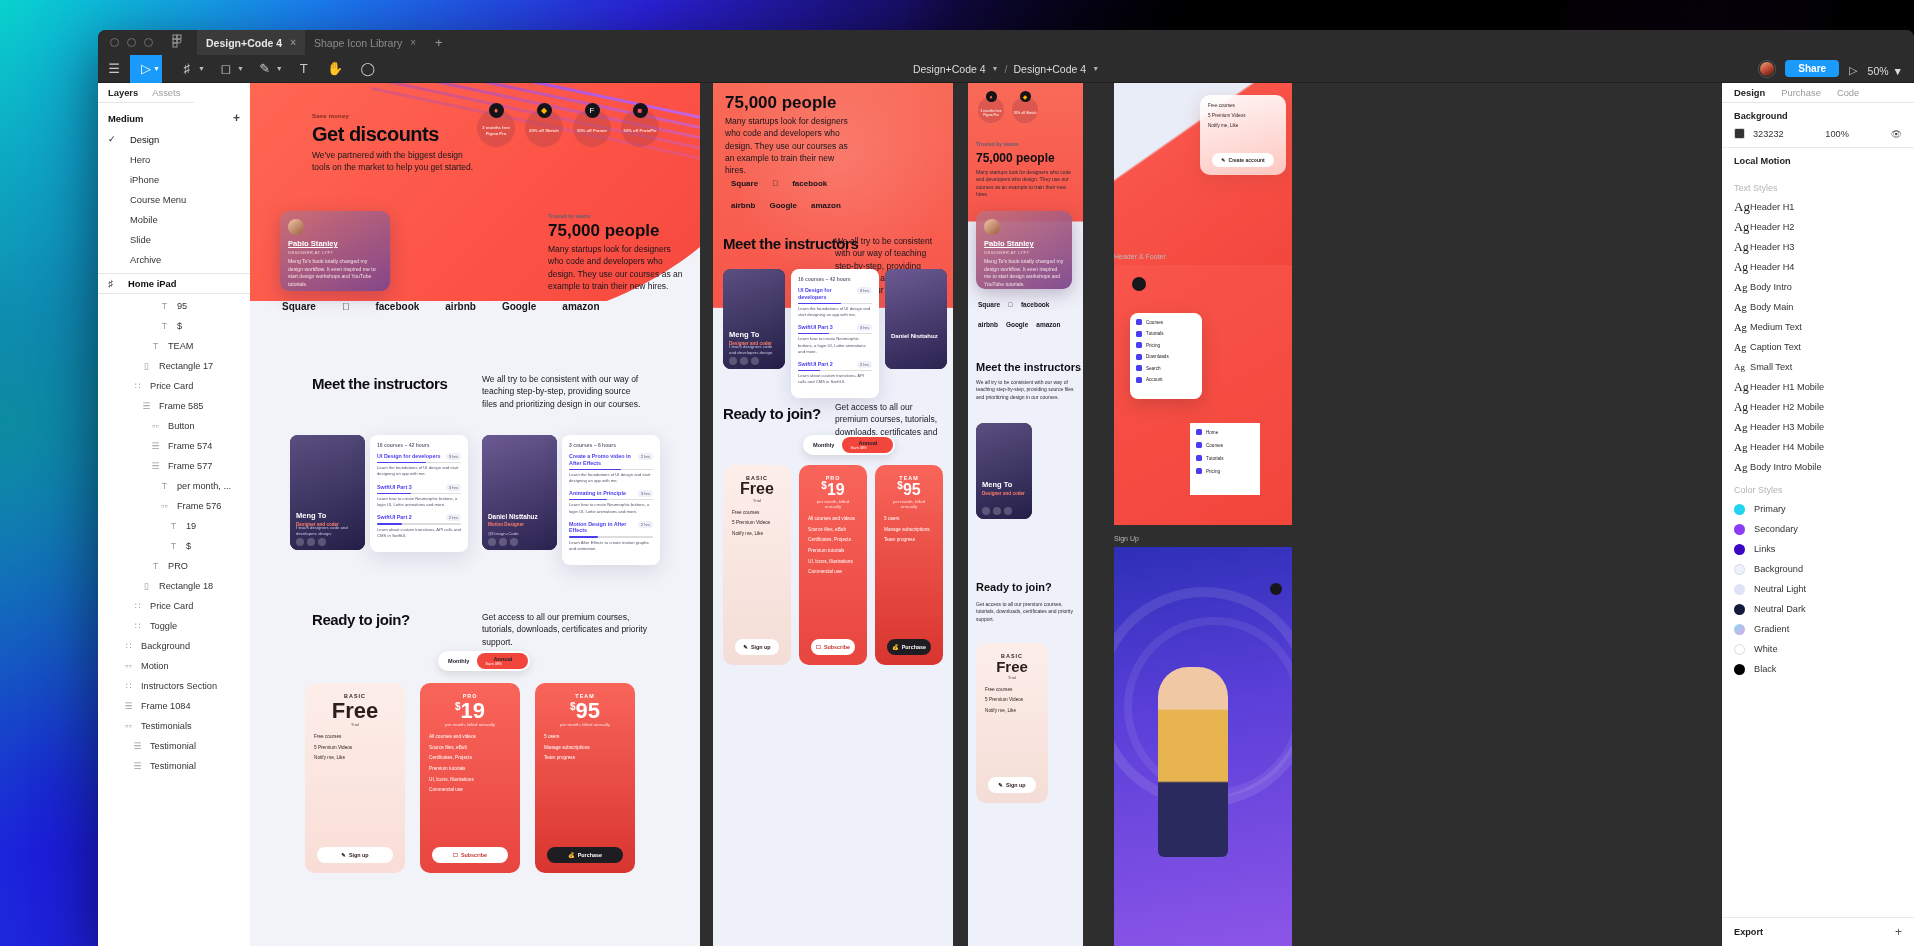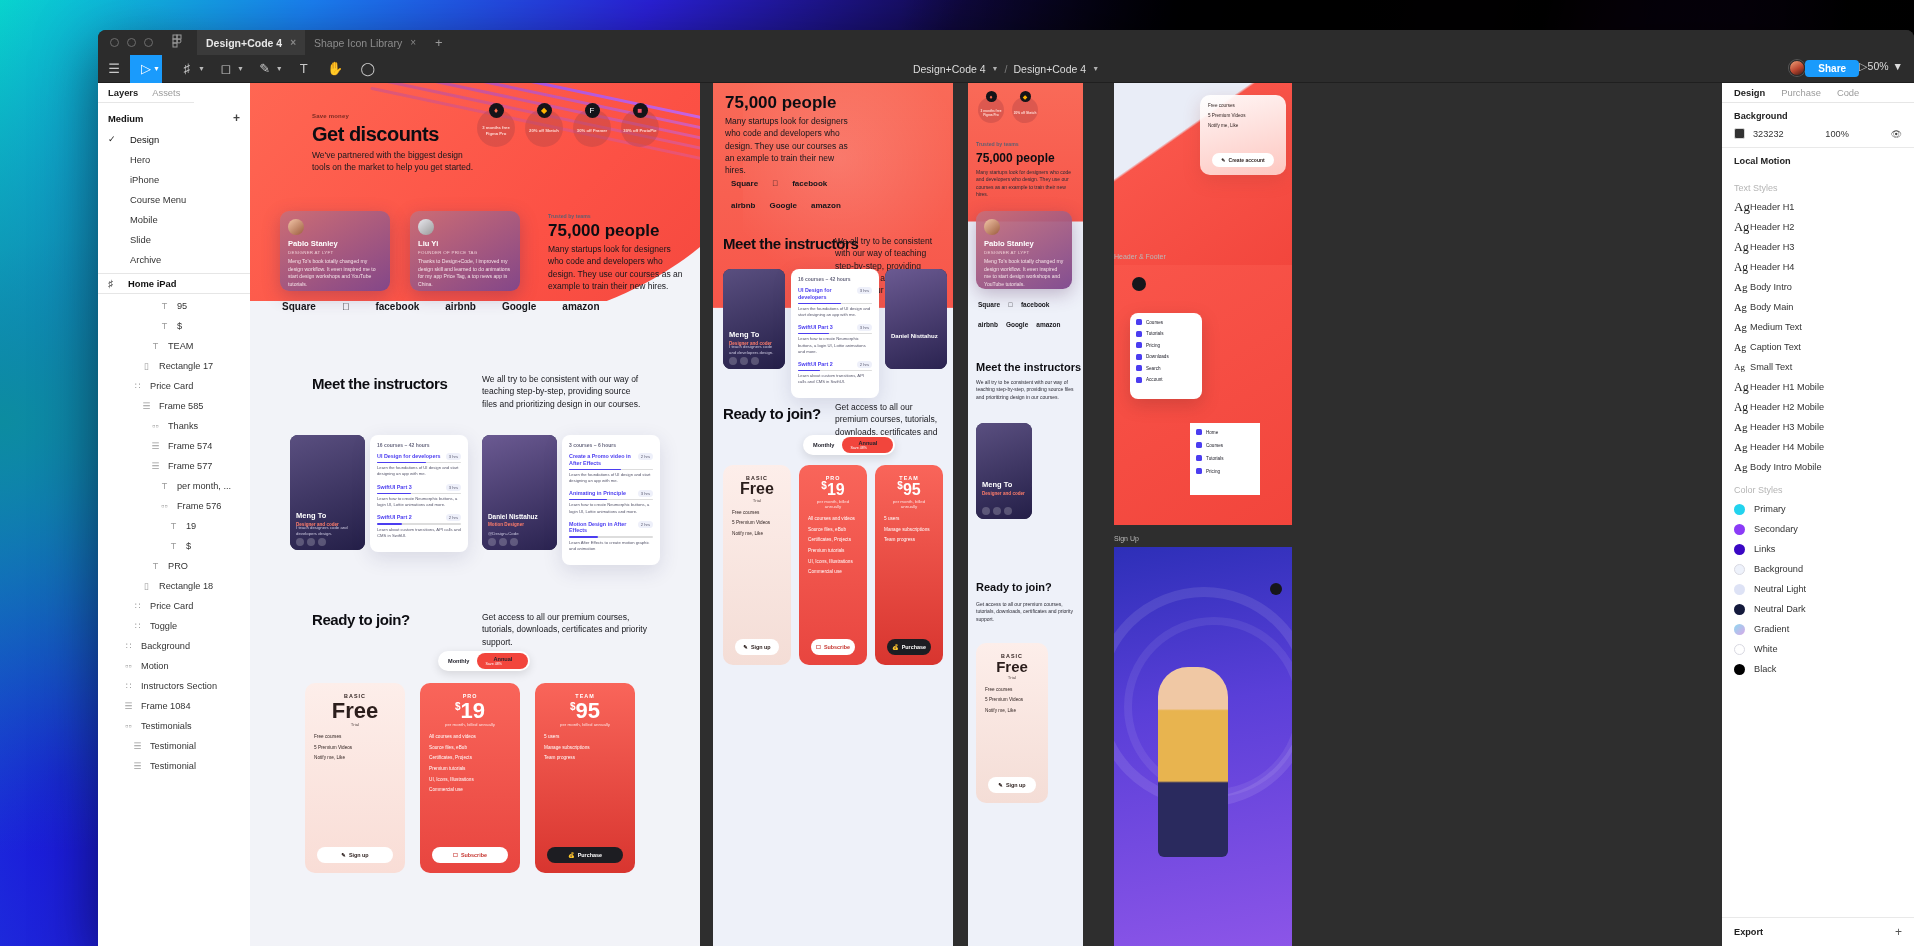--- a/index.html
+++ b/index.html
@@ -40,21 +40,21 @@
 
   
   .toolbar{ height:28px; background:#2c2c2c; display:flex; align-items:center; position:relative; border-bottom:1px solid #1f1f1f;}
   .tb-btn{ width:32px;height:28px; display:flex;align-items:center;justify-content:center; color:#c9c9c9; font-size:13px;}
   .tb-btn.sel{ background:#1a9bfc; color:#fff;}
   .tb-group{ display:flex; align-items:center; color:#c9c9c9; }
   .caret{ font-size:7px; color:#b9b9b9; margin-left:-5px; margin-right:5px;}
   .tb-center{ position:absolute; left:0; right:0; display:flex; justify-content:center; align-items:center; gap:6px; font-size:10.5px; color:#dcdcdc; pointer-events:none;}
   .tb-center .sep{ color:#7d7d7d;}
   .tb-center .cr{ font-size:7px; color:#b0b0b0;}
-  .tb-right{ margin-left:auto; display:flex; align-items:flex-start; padding-right:11px;}
+  .tb-right{ margin-left:auto; display:flex; align-items:flex-end; gap:10px; padding-right:11px;}
   .avatar{ width:16px;height:16px;border-radius:50%;
     background:linear-gradient(150deg,#f0a27a,#b9452f 55%,#3b1a14);
     border:1.5px solid #2c2c2c; box-shadow:0 0 0 1px #555;}
   .share{ background:#1a9bfc;color:#fff;border-radius:4px; font-size:10px; padding:3px 13px; font-weight:600;}
   .play{ color:#d0d0d0; font-size:11px;}
   .zoomlvl{ color:#dcdcdc; font-size:10.5px; display:flex; gap:4px; align-items:center;}
 
   
   .body{ display:flex; height:863px; }
 
@@ -94,21 +94,21 @@
   .h1{ font-size:20px; font-weight:bold; color:#0d0d12; letter-spacing:-.5px;}
   .p{ font-size:8.5px; color:#17171c; line-height:1.45;}
   .badge-circ{ position:absolute; width:38px;height:38px;border-radius:50%;
     background:rgba(180,70,70,.42); display:flex; flex-direction:column; align-items:center; justify-content:center; gap:1px;}
   .badge-circ .ico{ width:15px;height:15px;border-radius:50%;background:#141418; position:absolute; top:-6px; display:flex;align-items:center;justify-content:center; font-size:8px;}
   .badge-circ .t{ font-size:4.2px; color:#ffd8d2; text-align:center; line-height:1.25; font-weight:bold; margin-top:5px;}
   .testi{ position:absolute; width:110px; height:80px; border-radius:9px;
     background:linear-gradient(150deg, rgba(200,110,120,.92), rgba(125,70,140,.95));
     padding:8px; box-shadow:0 5px 18px rgba(80,40,90,.3);}
   .testi .av{ width:16px;height:16px;border-radius:50%;background:linear-gradient(140deg,#f3c6a8,#9a5a3c); margin-bottom:4px;}
-  .testi .nm{ font-size:7.6px; font-weight:bold; color:#fff;}
+  .testi .nm{ font-size:7.6px; font-weight:bold; color:#fff;text-decoration:underline;}
   .testi .rl{ font-size:4.4px; color:#f0cfd6; letter-spacing:.3px; margin:2px 0 3px;}
   .testi .tx{ font-size:5.1px; color:#f5e3e8; line-height:1.5;}
   .trusted-lab{ font-size:5.2px; color:#5f5f70; font-weight:bold;}
   .big-num{ font-size:17px; font-weight:bold; color:#0d0d12;}
   .logos{ position:absolute; display:flex; align-items:center; gap:26px; font-weight:bold; color:#15151a;}
   .h2{ font-size:15px; font-weight:bold; color:#0d0d12; letter-spacing:-.4px;}
   .icard{ position:absolute; width:75px; height:115px; border-radius:8px; overflow:hidden;
     background:linear-gradient(170deg,#2a2550,#151233);}
   .icard .ph{ position:absolute; inset:0; background:linear-gradient(160deg,#5a4f80,#241f48);}
   .icard .nm{ position:absolute; left:6px; bottom:30px; color:#fff; font-size:7.5px; font-weight:bold;}
@@ -312,21 +312,21 @@
           <div class="lrow" style="padding-left: 33px;">
             <span class="ic">∷</span>
             <span class="nm">Price Card</span>
           </div>
           <div class="lrow" style="padding-left: 42px;">
             <span class="ic">☰</span>
             <span class="nm">Frame 585</span>
           </div>
           <div class="lrow" style="padding-left: 51px;">
             <span class="ic">▫▫</span>
-            <span class="nm">Thanks</span>
+            <span class="nm">Button</span>
           </div>
           <div class="lrow" style="padding-left: 51px;">
             <span class="ic">☰</span>
             <span class="nm">Frame 574</span>
           </div>
           <div class="lrow" style="padding-left: 51px;">
             <span class="ic">☰</span>
             <span class="nm">Frame 577</span>
           </div>
           <div class="lrow" style="padding-left: 60px;">
@@ -425,26 +425,20 @@
         <div class="badge-circ" style="left:371px;top:26px;">
           <span class="ico" style="color:#f5536a">■</span>
           <span class="t">30% off ProtoPie</span>
         </div>
 
         <div class="testi" style="left:30px;top:128px;">
           <div class="av"></div>
           <div class="nm">Pablo Stanley</div>
           <div class="rl">DESIGNER AT LYFT</div>
           <div class="tx">Meng To's book totally changed my design workflow. It even inspired me to start design workshops and YouTube tutorials.</div>
-        </div>
-        <div class="testi" style="left:160px;top:128px;">
-          <div class="av" style="background:linear-gradient(140deg,#e8e8ee,#999)"></div>
-          <div class="nm">Liu Yi</div>
-          <div class="rl">FOUNDER OF PRICE TAG</div>
-          <div class="tx">Thanks to Design+Code, I improved my design skill and learned to do animations for my app Price Tag, a top news app in China.</div>
         </div>
 
         <div style="position:absolute;left:298px;top:130px;" class="trusted-lab">Trusted by teams</div>
         <div style="position:absolute;left:298px;top:138px;" class="big-num">75,000 people</div>
         <div style="position:absolute;left:298px;top:160px;width:140px;" class="p" style2="">Many startups look for designers who code and developers who design. They use our courses as an example to train their new hires.</div>
 
         <div class="logos" style="left:32px; top:218px; font-size:10px;">
           <span>Square</span>
           <span></span>
           <span>facebook</span>

